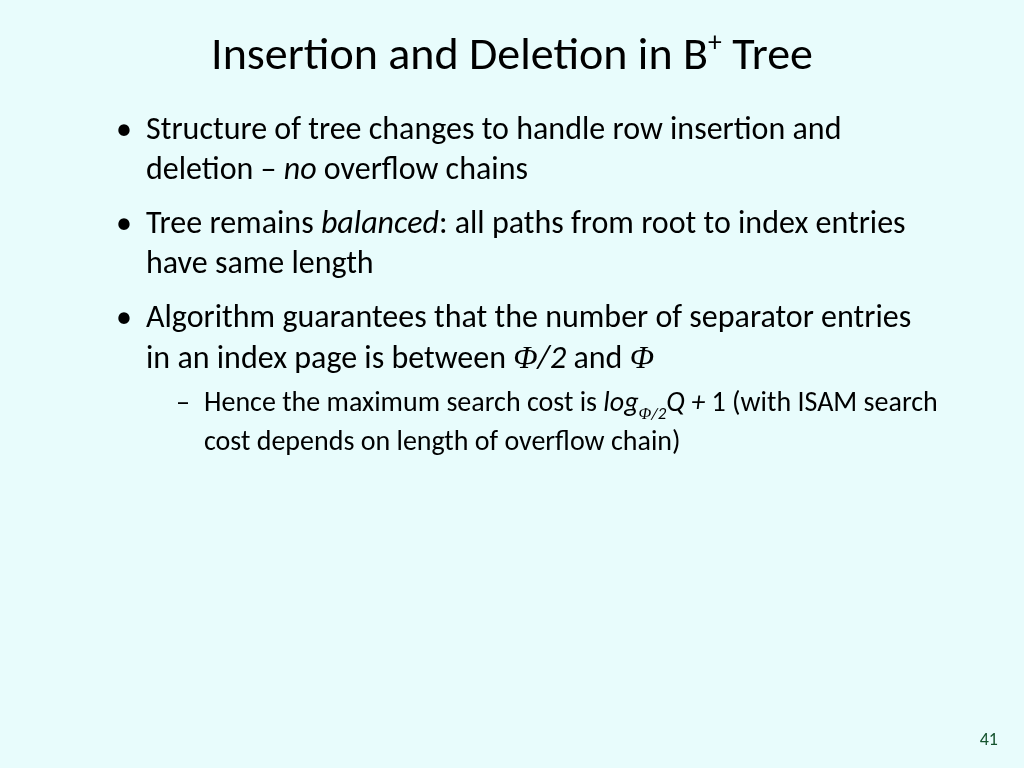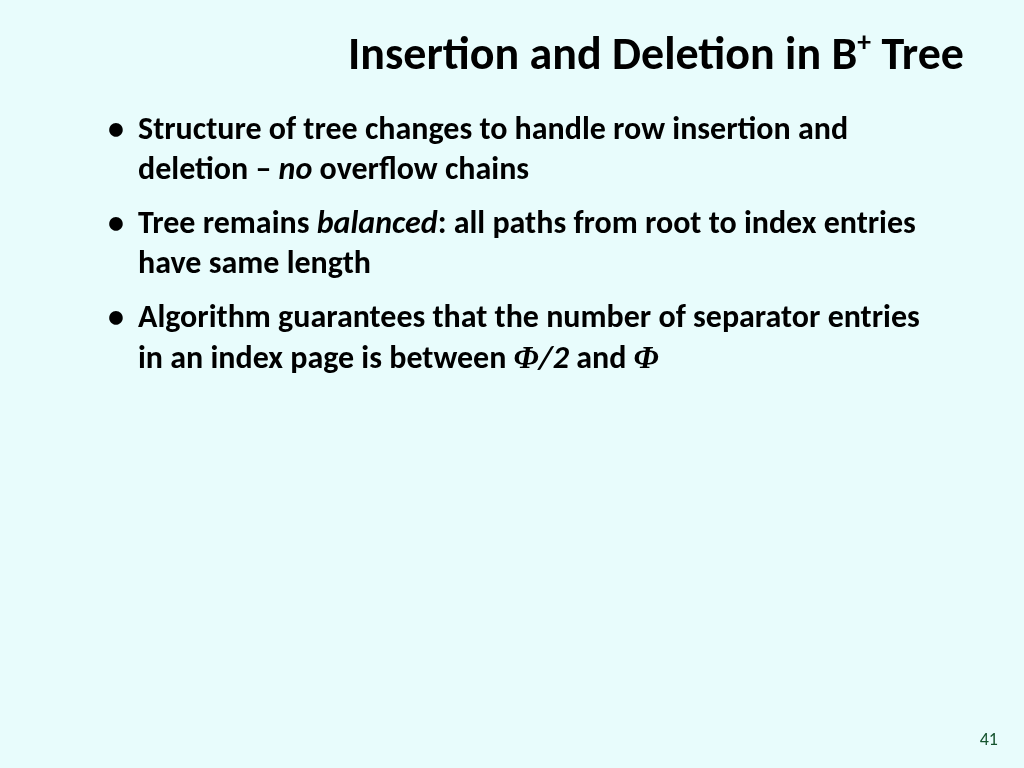--- a/index.html
+++ b/index.html
@@ -17,38 +17,37 @@
   }
   .slide {
     width: 1024px;
     height: 768px;
     box-sizing: border-box;
     padding: 28px 60px 40px 60px;
     position: relative;
   }
   h1.title {
     font-size: 46px;
-    font-weight: 700;
-    text-align: right;
+    font-weight: 400;
+    text-align: center;
     margin: 0 0 30px 0;
     line-height: 1.1;
   }
   h1.title sup {
     font-size: 60%;
     vertical-align: super;
     position: relative;
     top: -2px;
   }
   ul.top {
     list-style: none;
     padding: 0 10px 0 40px;
-    margin: 8px;
+    margin: 16px;
     font-size: 32px;
     line-height: 1.25;
-    font-weight: bold;
   }
   ul.top > li {
     position: relative;
     padding-left: 30px;
     margin-bottom: 14px;
   }
   ul.top > li::before {
     content: "•";
     position: absolute;
     left: 0;
@@ -105,18 +104,23 @@
       <span>Structure of tree changes to handle row insertion and deletion – </span><span class="i">no</span><span> overflow chains</span>
     </li>
 
     <li>
       <span>Tree remains </span><span class="i">balanced</span><span>:  all paths from root to index entries have same length</span>
     </li>
 
     <li>
       <span>Algorithm guarantees that the number of separator entries in an index page is between </span><span class="phi">Φ</span><span class="i">/2</span><span> and </span><span class="phi">Φ</span>
 
+      <ul class="sub">
+        <li>
+          <span>Hence the maximum search cost is </span><span class="i">log</span><sub class="small"><span class="phi">Φ</span><span class="i">/2</span></sub><span class="i">Q + </span><span>1 (with ISAM search cost depends on length of overflow chain)</span>
+        </li>
+      </ul>
     </li>
 
   </ul>
 
   <div class="page-num">41</div>
 </div>
 
 </body></html>

